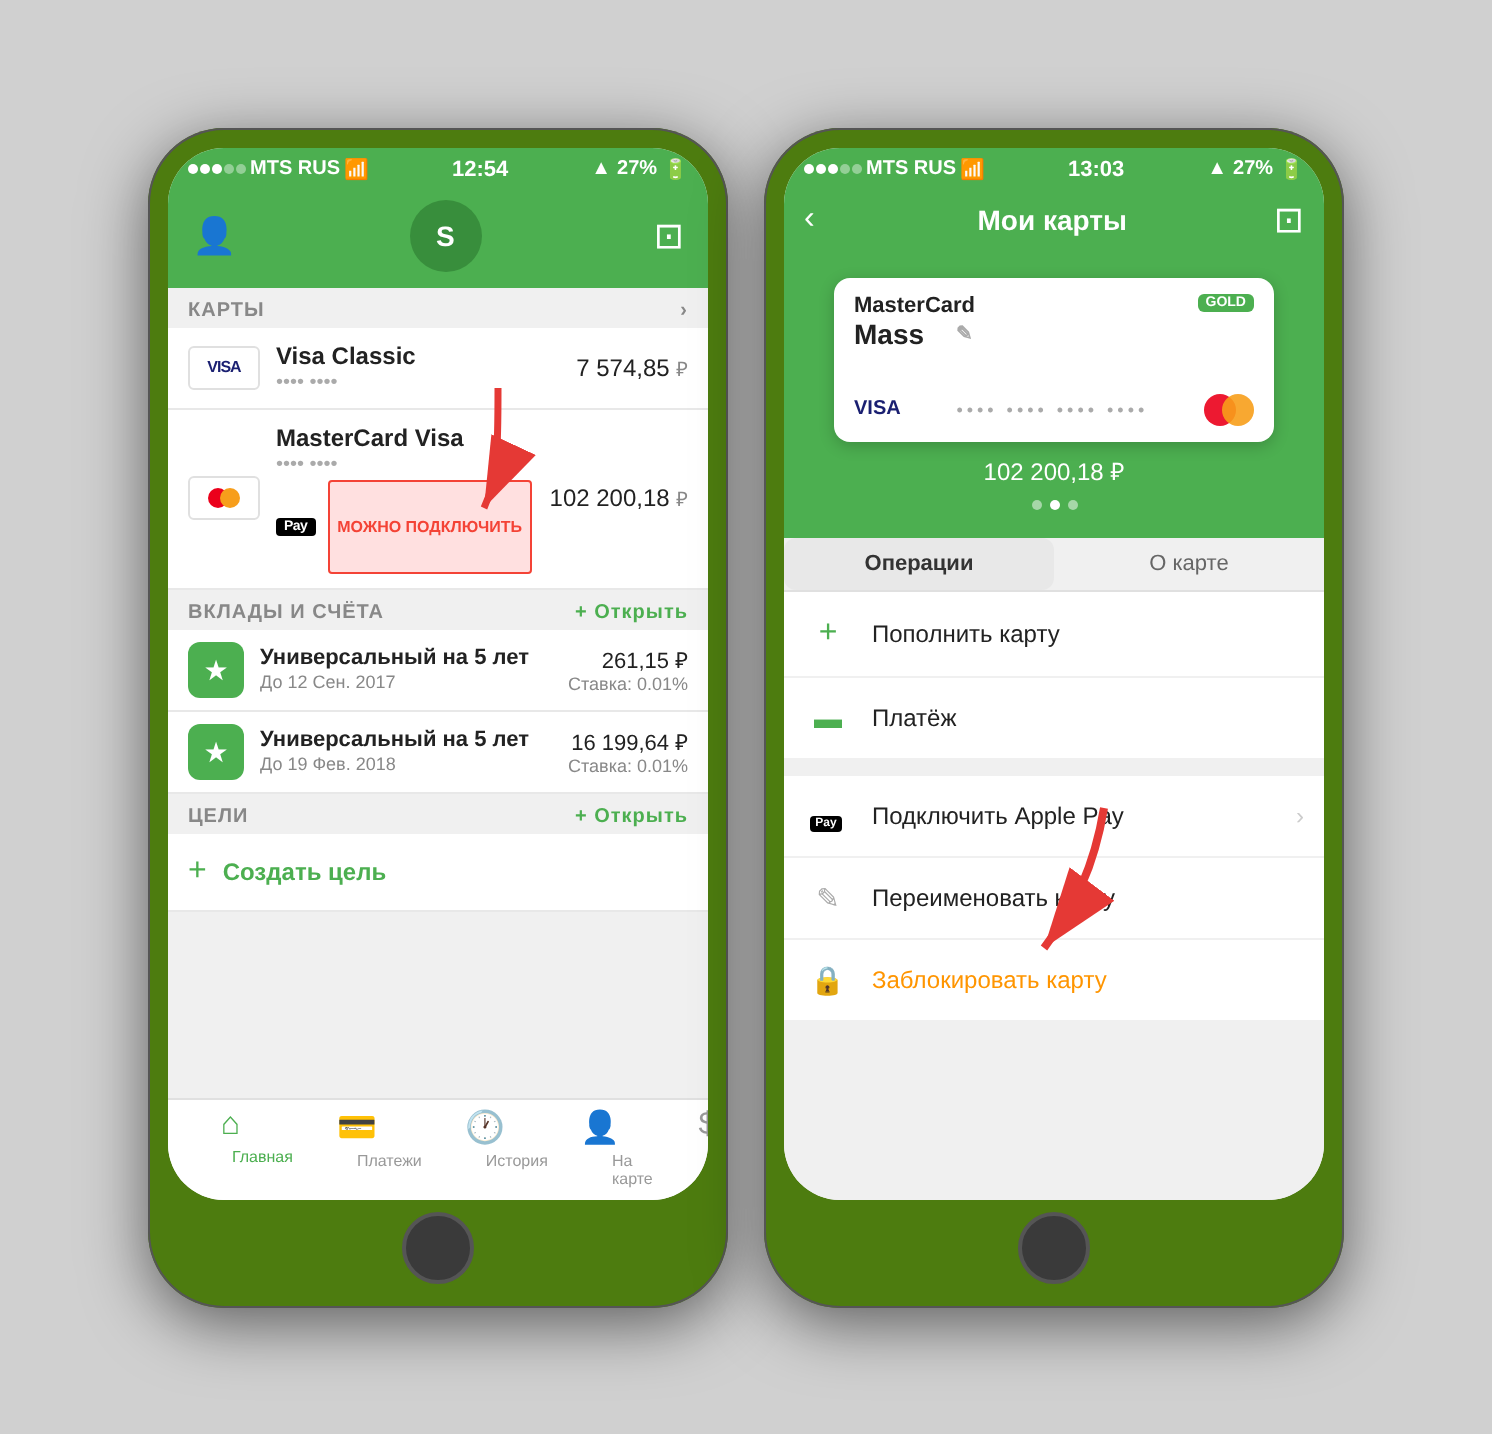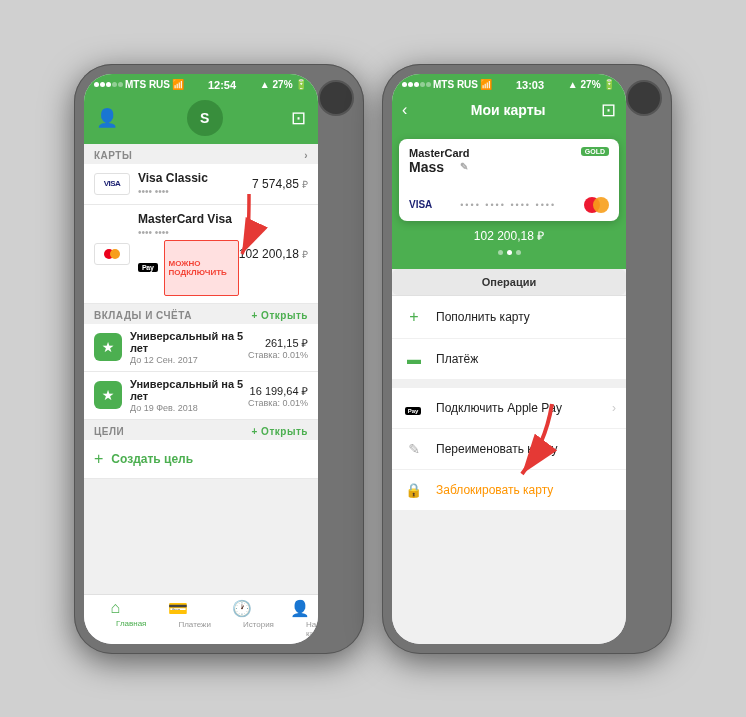--- a/index.html
+++ b/index.html
@@ -16,27 +16,27 @@
     .phones-container {
       display: flex;
       gap: 18px;
       align-items: center;
       justify-content: center;
     }
     
     .phone {
       width: 290px;
       height: 590px;
-      background: #737373;
+      background: #4d7c0f;
       border-radius: 38px;
       padding: 10px;
       box-shadow: 0 8px 32px rgba(0,0,0,0.55), inset 0 0 0 1px #555;
       position: relative;
       display: flex;
-      flex-direction: row;
+      flex-direction: column;
     }
     .phone-inner {
       flex: 1;
       background: #f2f2f7;
       border-radius: 28px;
       overflow: hidden;
       display: flex;
       flex-direction: column;
     }
     
@@ -531,20 +531,21 @@
         <div class="card-amount-display">102 200,18 ₽</div>
         <div class="dots-indicator">
           <div class="ind-dot"></div>
           <div class="ind-dot active"></div>
           <div class="ind-dot"></div>
         </div>
       </div>
 
       <div class="tabs-row">
         <div class="tab-pill active">Операции</div>
+        <div class="tab-pill">О карте</div>
       </div>
 
       <div class="scroll-content">
 
         <div class="action-item">
           <div class="action-icon" style="color:#4caf50;font-size:16px;">+</div>
           <div class="action-text">Пополнить карту</div>
         </div>
 
         <div class="action-item">

